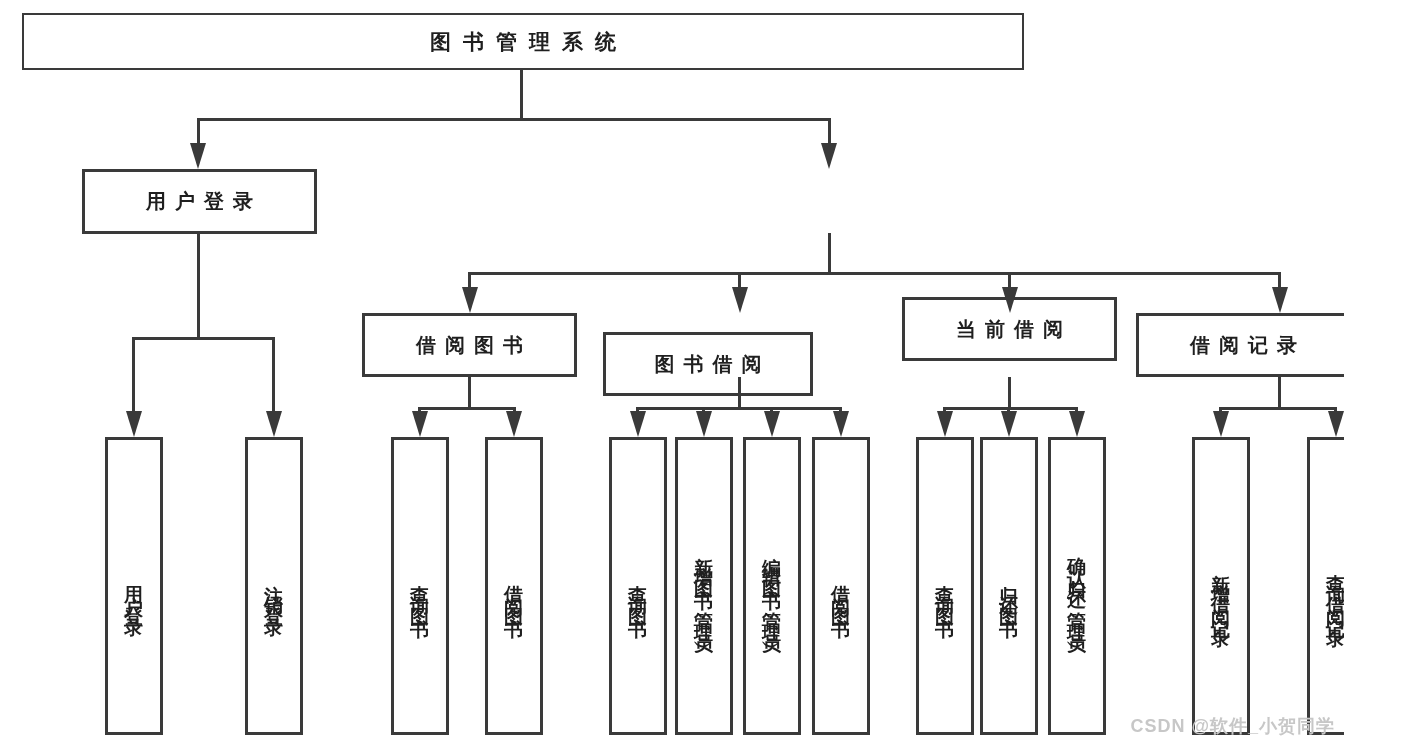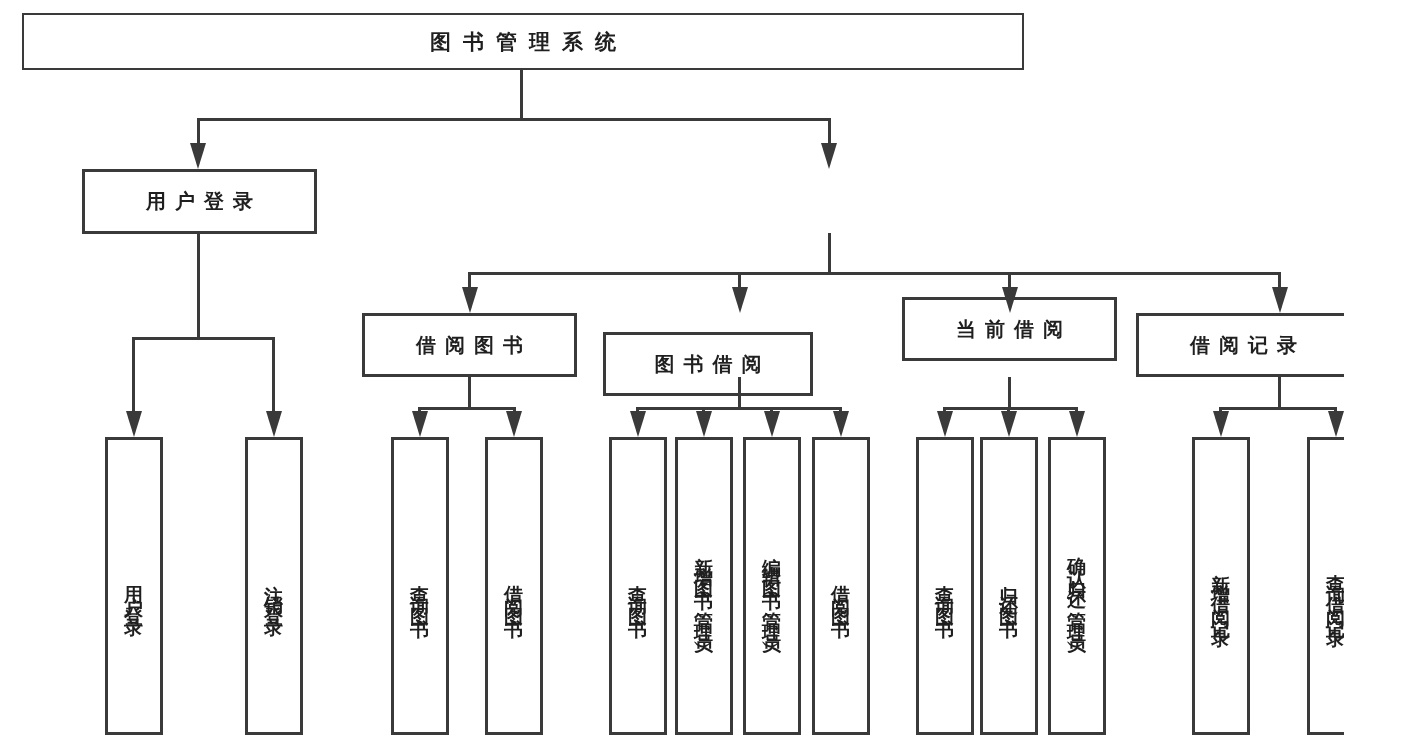--- a/index.html
+++ b/index.html
@@ -161,14 +161,15 @@
   <div class="vl" style="left:1075px;top:407px;height:8px;"></div>
   <div class="arrow" style="left:1069px;top:411px;"></div>
 
   <div class="vl" style="left:1278px;top:377px;height:32px;"></div>
   <div class="hl" style="left:1219px;top:407px;width:117px;"></div>
   <div class="vl" style="left:1219px;top:407px;height:8px;"></div>
   <div class="arrow" style="left:1213px;top:411px;"></div>
   <div class="vl" style="left:1334px;top:407px;height:8px;"></div>
   <div class="arrow" style="left:1328px;top:411px;"></div>
 
+  <div class="watermark">CSDN @软件_小贺同学</div>
 
 </div>
 
 </body></html>

